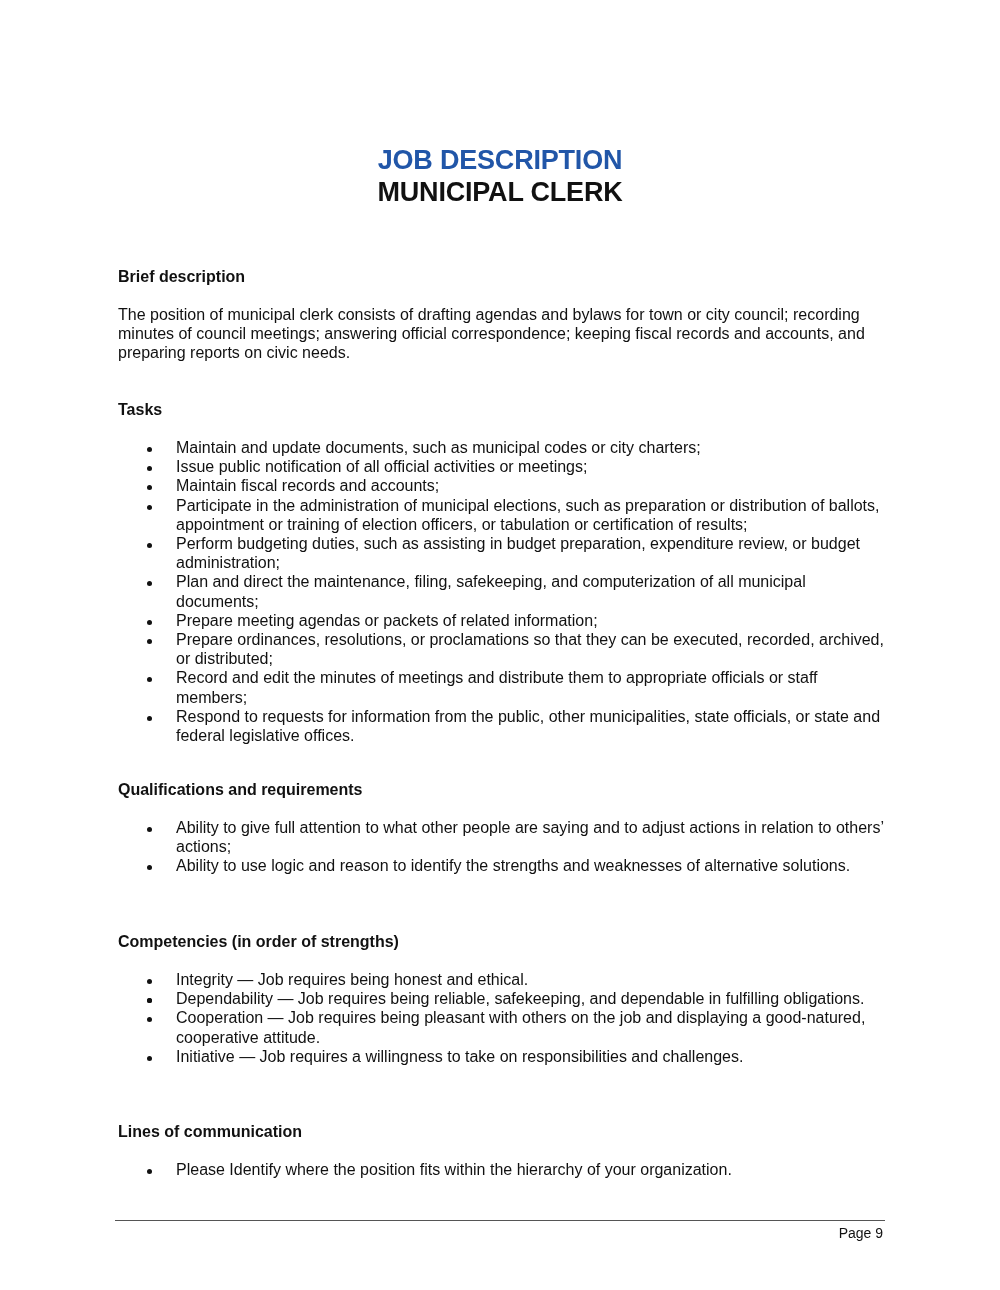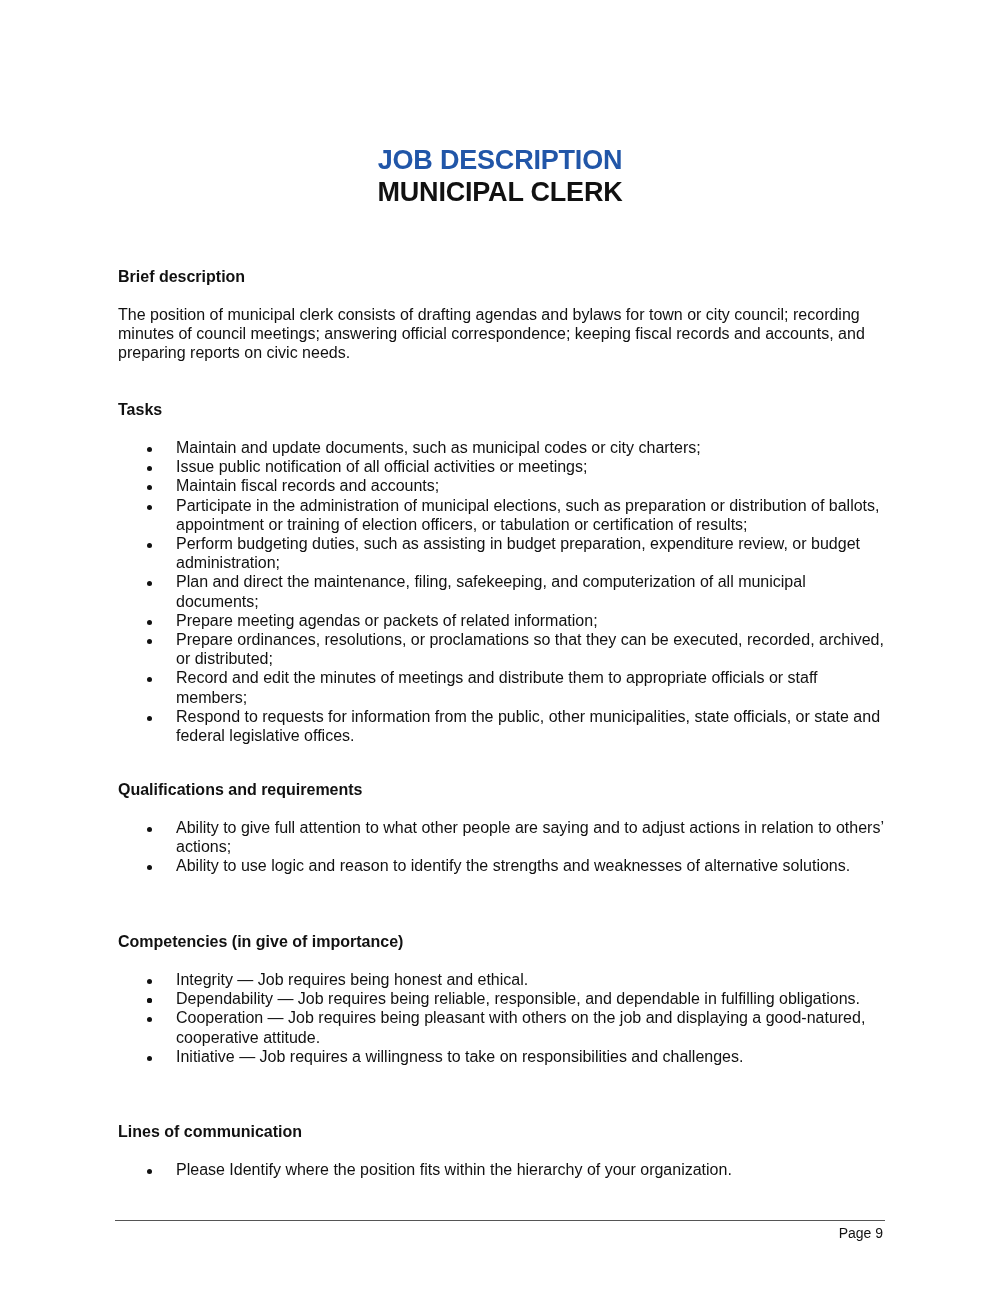--- a/index.html
+++ b/index.html
@@ -127,25 +127,25 @@
 
   <div class="section" style="top:752px;">
     <h2 class="section-heading">Qualifications and requirements</h2>
     <ul class="bullets">
       <li><span class="dot"></span><span>Ability to give full attention to what other people are saying and to adjust actions in relation to others’ actions;</span></li>
       <li><span class="dot"></span><span>Ability to use logic and reason to identify the strengths and weaknesses of alternative solutions.</span></li>
     </ul>
   </div>
 
   <div class="section" style="top:904px;">
-    <h2 class="section-heading">Competencies (in give of importance)</h2>
+    <h2 class="section-heading">Competencies (in order of strengths)</h2>
     <ul class="bullets">
       <li><span class="dot"></span><span>Integrity — Job requires being honest and ethical.</span></li>
       <li><span class="dot"></span></li>
-      <li><span class="dot"></span><span>Dependability — Job requires being reliable, responsible, and dependable in fulfilling obligations.</span></li>
+      <li><span class="dot"></span><span>Dependability — Job requires being reliable, safekeeping, and dependable in fulfilling obligations.</span></li>
       <li><span class="dot"></span><span>Cooperation — Job requires being pleasant with others on the job and displaying a good-natured, cooperative attitude.</span></li>
       <li><span class="dot"></span><span>Initiative — Job requires a willingness to take on responsibilities and challenges.</span></li>
     </ul>
   </div>
 
   <div class="section" style="top:1094px;">
     <h2 class="section-heading">Lines of communication</h2>
     <ul class="bullets">
       <li><span class="dot"></span><span>Please Identify where the position fits within the hierarchy of your organization.</span></li>
     </ul>

